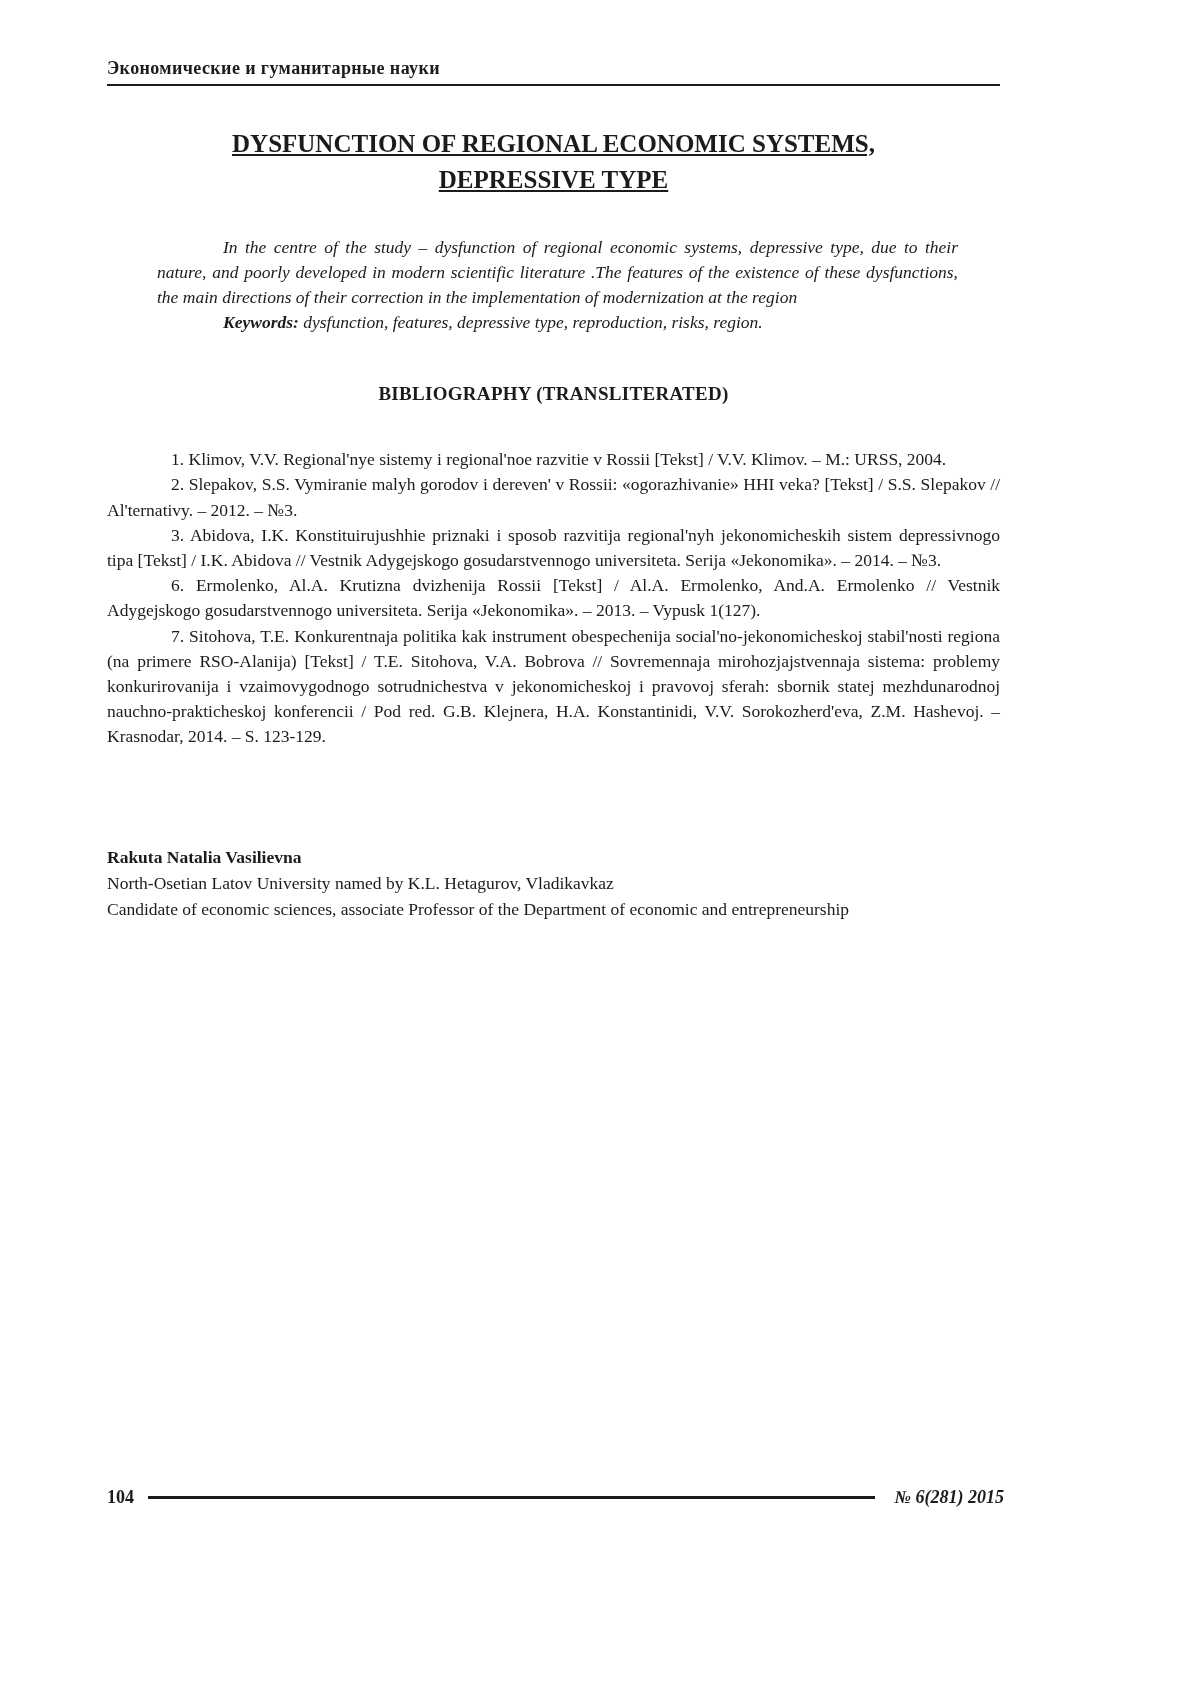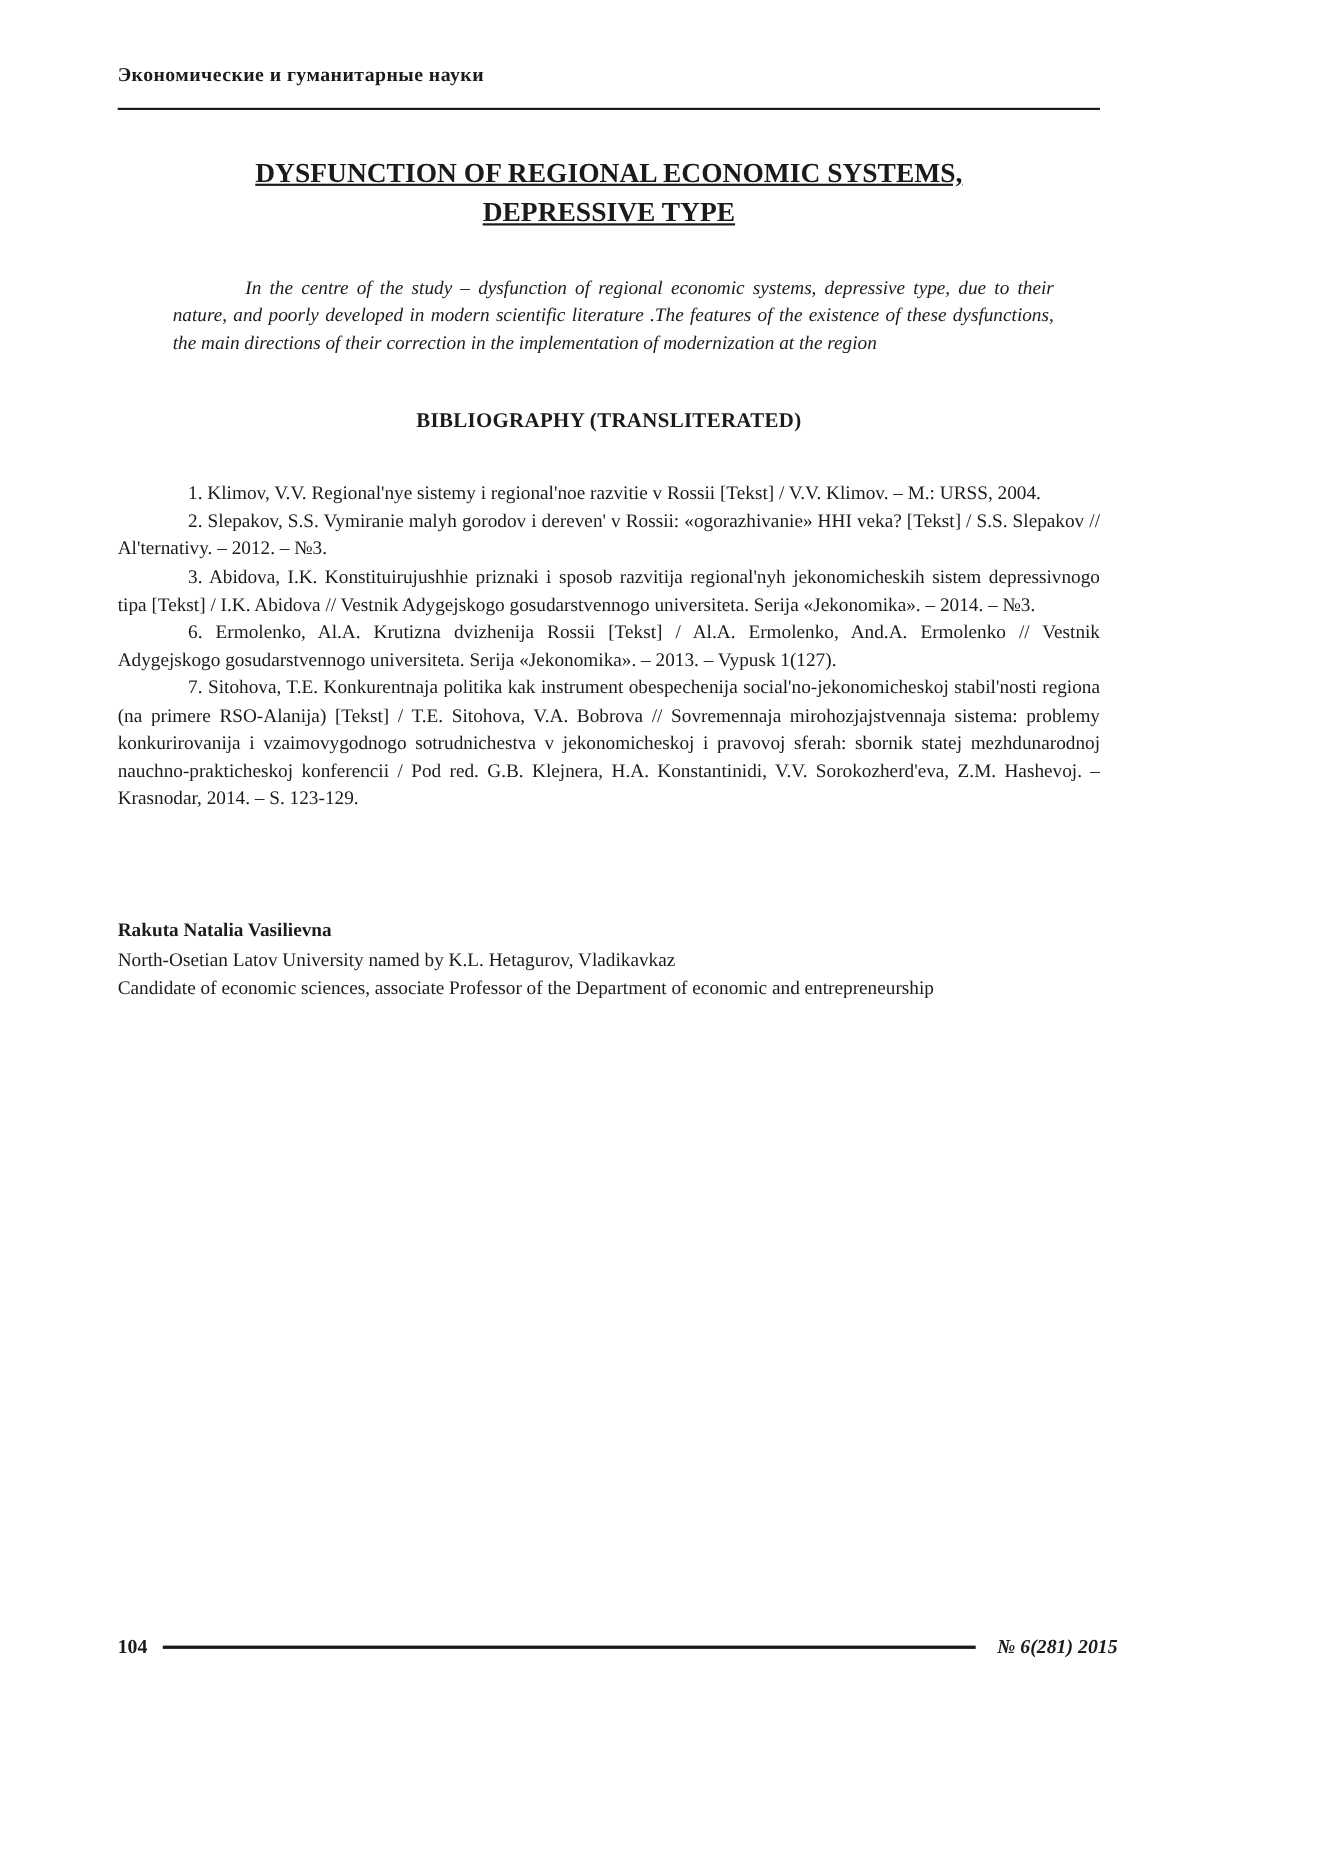--- a/index.html
+++ b/index.html
@@ -15,21 +15,21 @@
     background: #ffffff;
     position: relative;
     padding: 58px 200px 0 107px;
     overflow: hidden;
   }
   .journal-header {
     font-weight: bold;
     font-size: 18px;
     letter-spacing: 0.4px;
     border-bottom: 2px solid #1b1b1b;
-    padding-bottom: 19px;
+    padding-bottom: 5px;
     margin-bottom: 40px;
   }
   .author-name {
     text-align: center;
     font-size: 19px;
     letter-spacing: 0.6px;
     margin-bottom: 38px;
   }
   .paper-title {
     text-align: center;
@@ -65,21 +65,21 @@
   }
   .author-info {
     margin-top: 94px;
     font-size: 17.5px;
     line-height: 1.5;
   }
   .author-info .name { font-weight: bold; }
   .footer {
     position: absolute;
     left: 107px;
-    right: 184px;
+    right: 196px;
     bottom: 190px;
     display: flex;
     align-items: center;
     font-size: 18px;
   }
   .footer .page-number {
     font-weight: bold;
     margin-right: 14px;
   }
   .footer .footer-rule {
@@ -101,20 +101,23 @@
   <div class="journal-header">Экономические и гуманитарные науки</div>
 
 
   <div class="paper-title">
     <div>DYSFUNCTION OF REGIONAL ECONOMIC SYSTEMS,</div>
     <div>DEPRESSIVE TYPE</div>
   </div>
 
   <div class="abstract-block">
     <p class="abstract-text">In the centre of the study – dysfunction of regional economic systems, depressive type, due to their nature, and poorly developed in modern scientific literature .The features of the existence of these dysfunctions, the main directions of their correction in the implementation of modernization at the region</p>
+    <p class="keywords-line">
+      <span class="keywords-label">Keywords:</span><span> dysfunction, features, depressive type, reproduction, risks, region.</span>
+    </p>
   </div>
 
   <div class="section-heading">BIBLIOGRAPHY (TRANSLITERATED)</div>
 
   <div class="bibliography">
     <p>1.  Klimov, V.V. Regional'nye sistemy i regional'noe razvitie v Rossii [Tekst] / V.V. Klimov. – M.: URSS, 2004.</p>
     <p>2.  Slepakov, S.S. Vymiranie malyh gorodov i dereven' v Rossii: «ogorazhivanie» HHI veka? [Tekst] / S.S. Slepakov // Al'ternativy. – 2012. – №3.</p>
     <p>3.  Abidova, I.K. Konstituirujushhie priznaki i sposob razvitija regional'nyh jekonomicheskih sistem depressivnogo tipa [Tekst] / I.K. Abidova // Vestnik Adygejskogo gosudarstvennogo universiteta. Serija «Jekonomika». – 2014. – №3.</p>
     <p>6.  Ermolenko, Al.A. Krutizna dvizhenija Rossii [Tekst] / Al.A. Ermolenko, And.A. Ermolenko // Vestnik Adygejskogo gosudarstvennogo universiteta. Serija «Jekonomika». – 2013. – Vypusk 1(127).</p>
     <p>7.  Sitohova, T.E. Konkurentnaja politika kak instrument obespechenija social'no-jekonomicheskoj stabil'nosti regiona (na primere RSO-Alanija) [Tekst] / T.E. Sitohova, V.A. Bobrova // Sovremennaja mirohozjajstvennaja sistema: problemy konkurirovanija i vzaimovygodnogo sotrudnichestva v jekonomicheskoj i pravovoj sferah: sbornik statej mezhdunarodnoj nauchno-prakticheskoj konferencii / Pod red. G.B. Klejnera, H.A. Konstantinidi, V.V. Sorokozherd'eva, Z.M. Hashevoj. – Krasnodar, 2014. – S. 123-129.</p>

